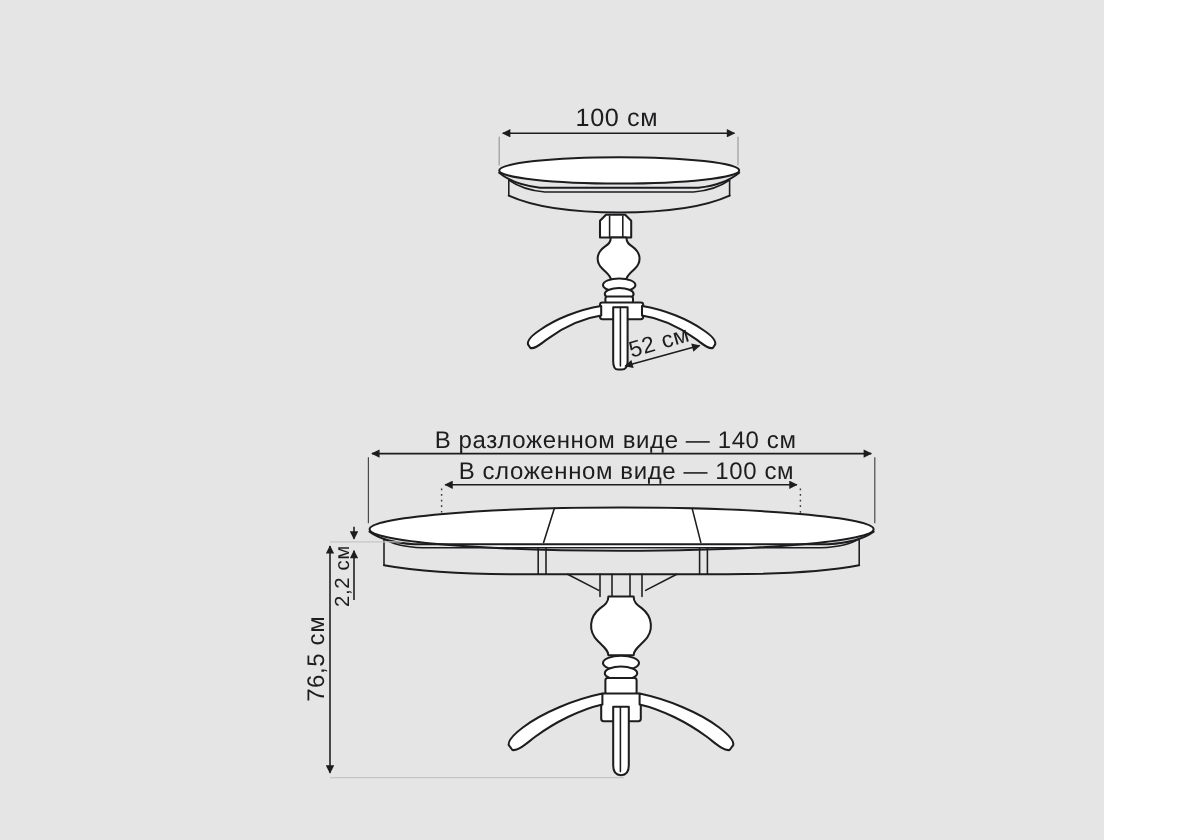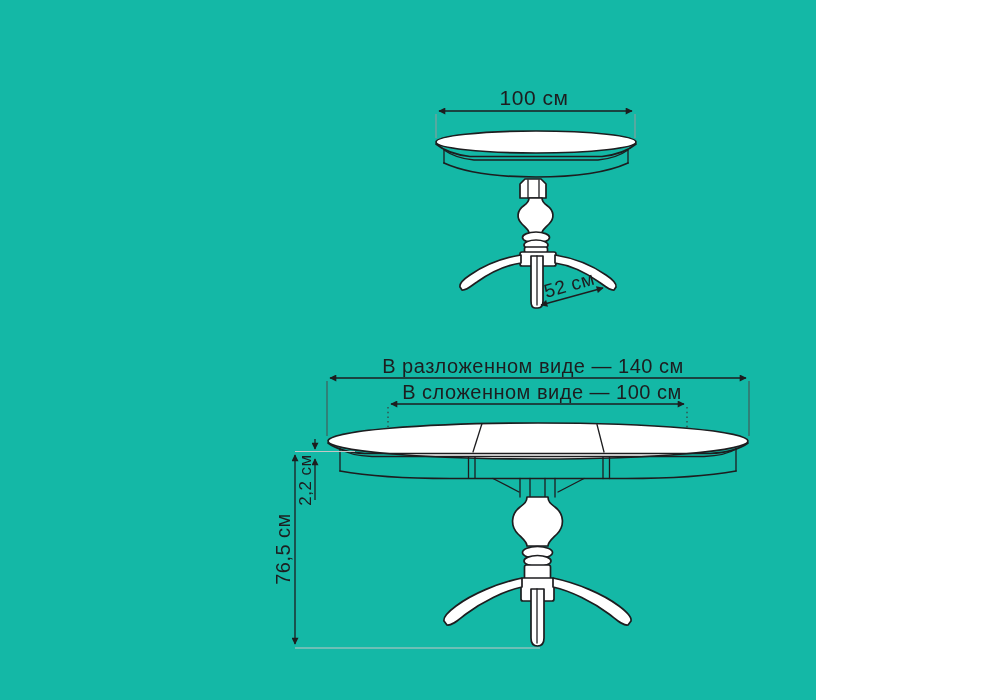--- a/index.html
+++ b/index.html
@@ -1,17 +1,17 @@
 <!DOCTYPE html>
 <html><head>
 <meta charset="utf-8">
 <style>
   html,body{margin:0;padding:0;background:#ffffff;}
-  .stage{position:relative;width:796px;height:700px;background:#14b8a6;overflow:hidden;
-         font-family:"Liberation Sans",sans-serif;padding-left:20px;}
+  .stage{position:relative;width:920px;height:700px;background:#e5e5e5;overflow:hidden;
+         font-family:"Liberation Sans",sans-serif;}
   svg{display:block;}
   text{fill:#1d1d1f;font-family:"Liberation Sans",sans-serif;letter-spacing:0.5px;}
   .lbl-main{font-size:20px;}
   .lbl-top{font-size:21px;}
   .lbl-rot{font-size:20px;}
   .lbl-small{font-size:17px;}
   .lbl-diag{font-size:19px;}
   .draw{stroke:#1d1d1f;stroke-width:1.7;fill:none;stroke-linecap:round;stroke-linejoin:round;}
   .draw-f{stroke:#1d1d1f;stroke-width:1.7;fill:#ffffff;stroke-linejoin:round;}
   .detail{stroke:#1d1d1f;stroke-width:1.3;fill:none;stroke-linecap:round;}

